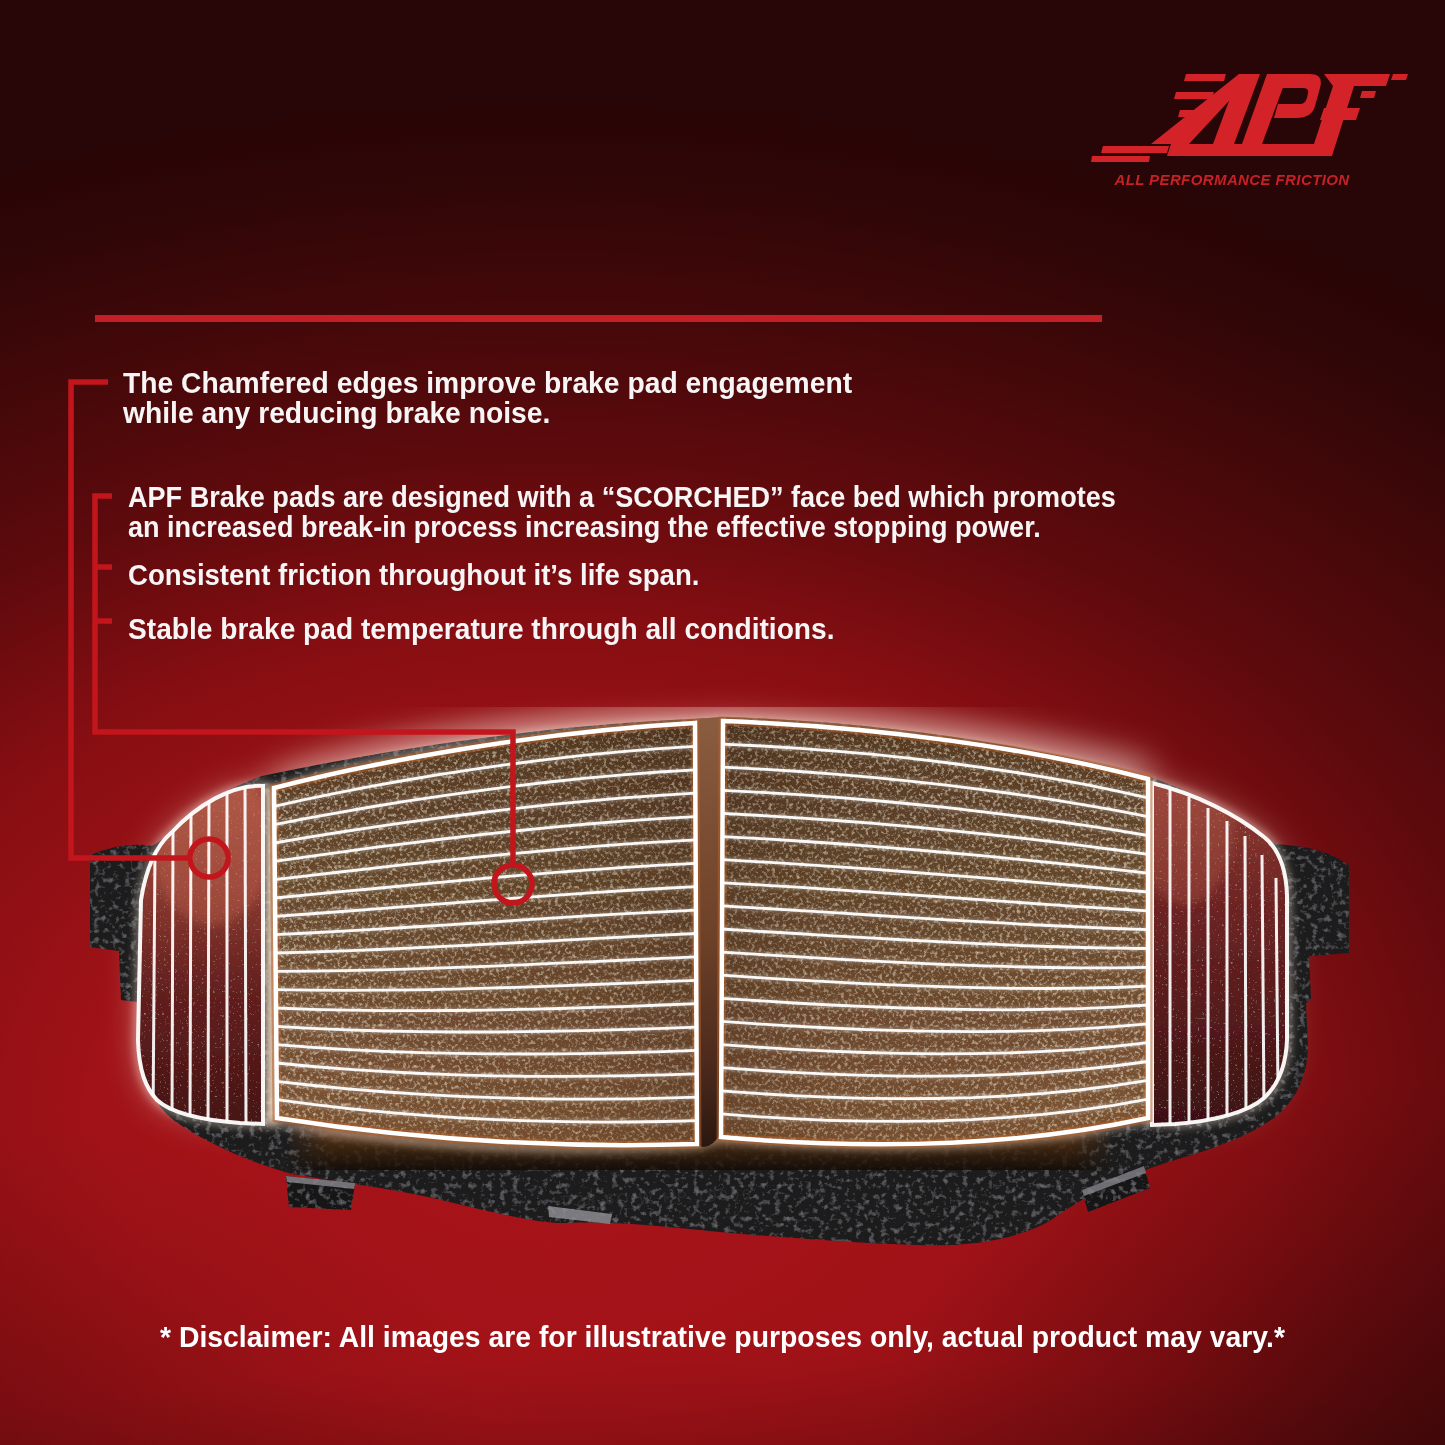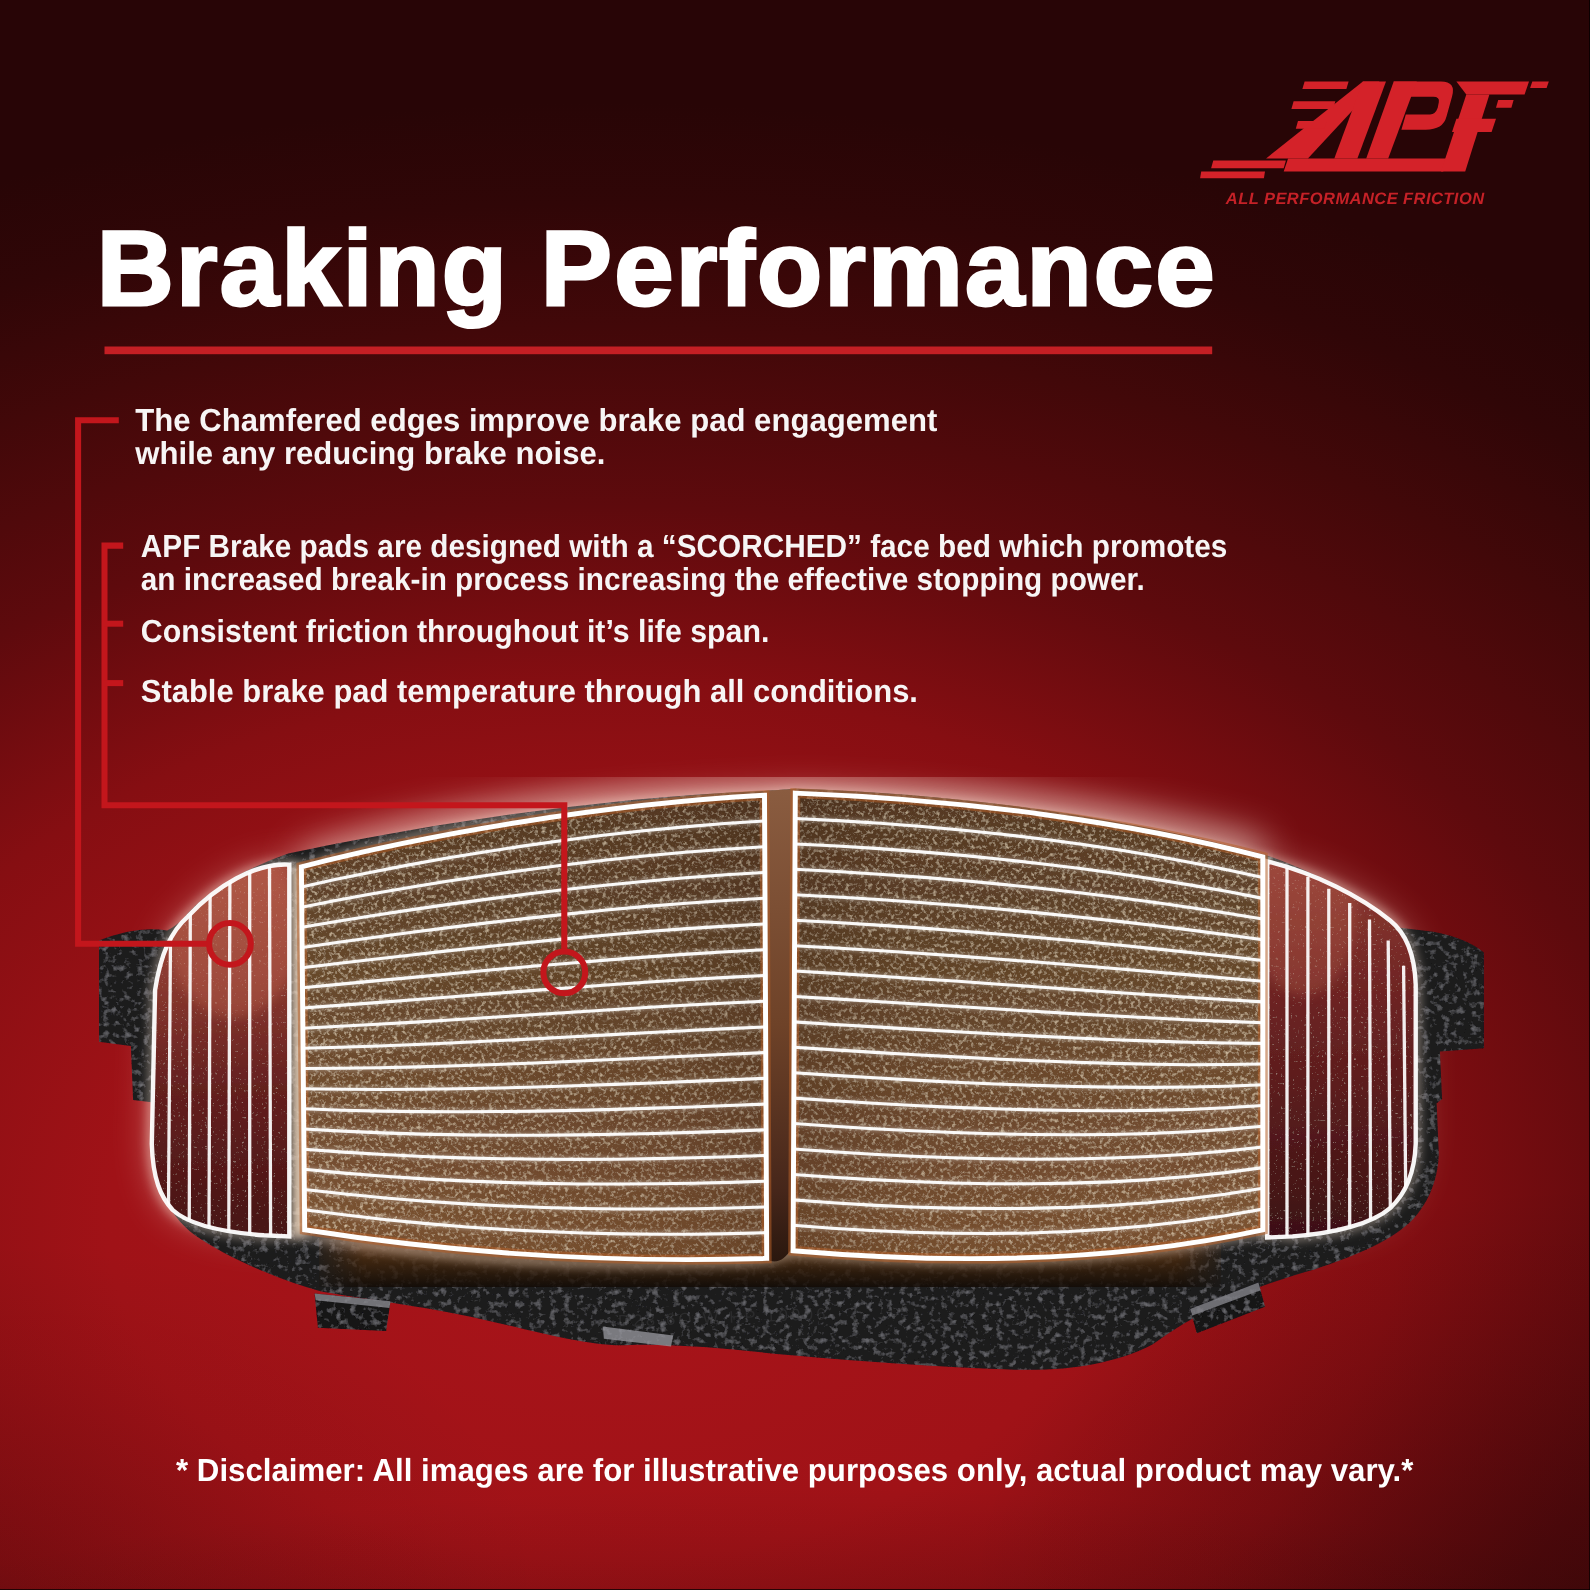--- a/index.html
+++ b/index.html
@@ -294,21 +294,20 @@
   <polygon points="96,14 136,14 134,21 94,21"></polygon>
   <polygon points="86,32 124,32 122,39 84,39"></polygon>
   <polygon points="90,50 116,50 114,57 88,57"></polygon>
   <polygon points="13,86 79,86 77,93 11,93"></polygon>
   <polygon points="2,96 60,96 59,102 1,102"></polygon>
   <polygon points="303,14 318,14 316,20 301,20"></polygon>
   <polygon points="272,31 286,31 284,38 270,38"></polygon>
 </g>
 <text x="142" y="125" text-anchor="middle" font-family="Liberation Sans, sans-serif" font-size="15" font-weight="bold" font-style="italic" fill="#c52127" letter-spacing="0.4">ALL PERFORMANCE FRICTION</text>
 </svg>
-<div class="h1">Braking Performance</div>
 <div class="rule"></div>
 <div class="b" style="left:123px;top:368px;transform:scaleX(0.975)">The Chamfered edges improve brake pad engagement
 while any reducing brake noise.</div>
 <div class="b" style="left:128px;top:482px;transform:scaleX(0.933)">APF Brake pads are designed with a “SCORCHED” face bed which promotes
 an increased break-in process increasing the effective stopping power.</div>
 <div class="b" style="left:128px;top:560px;transform:scaleX(0.95)">Consistent friction throughout it’s life span.</div>
 <div class="b" style="left:128px;top:614px;transform:scaleX(0.97)">Stable brake pad temperature through all conditions.</div>
 <div class="disc">* Disclaimer: All images are for illustrative purposes only, actual product may vary.*</div>
 </div>
 </body></html>

